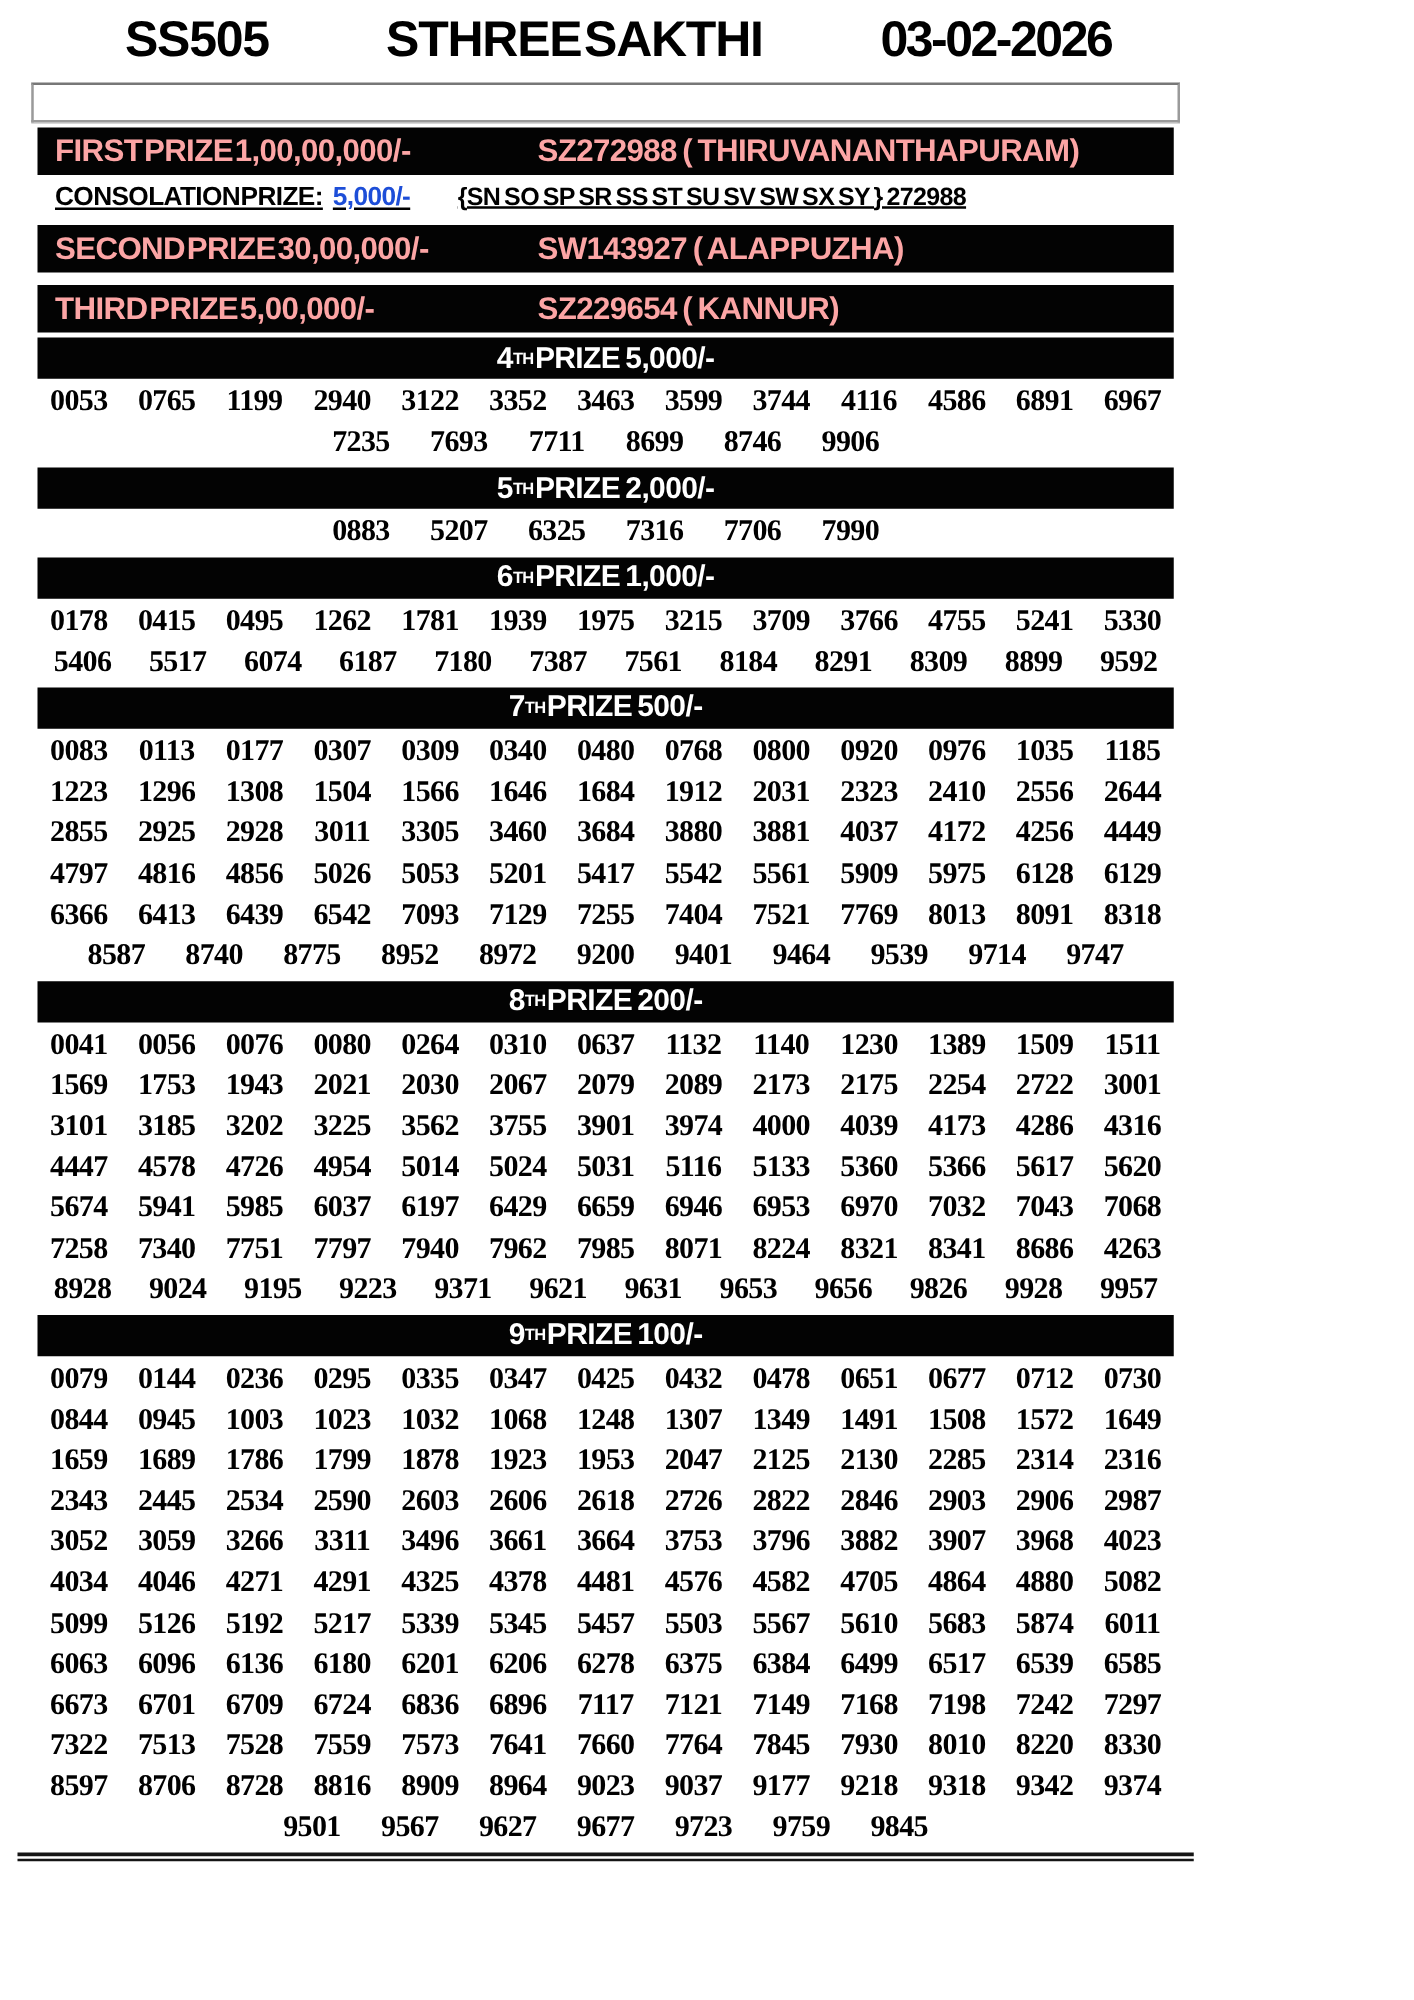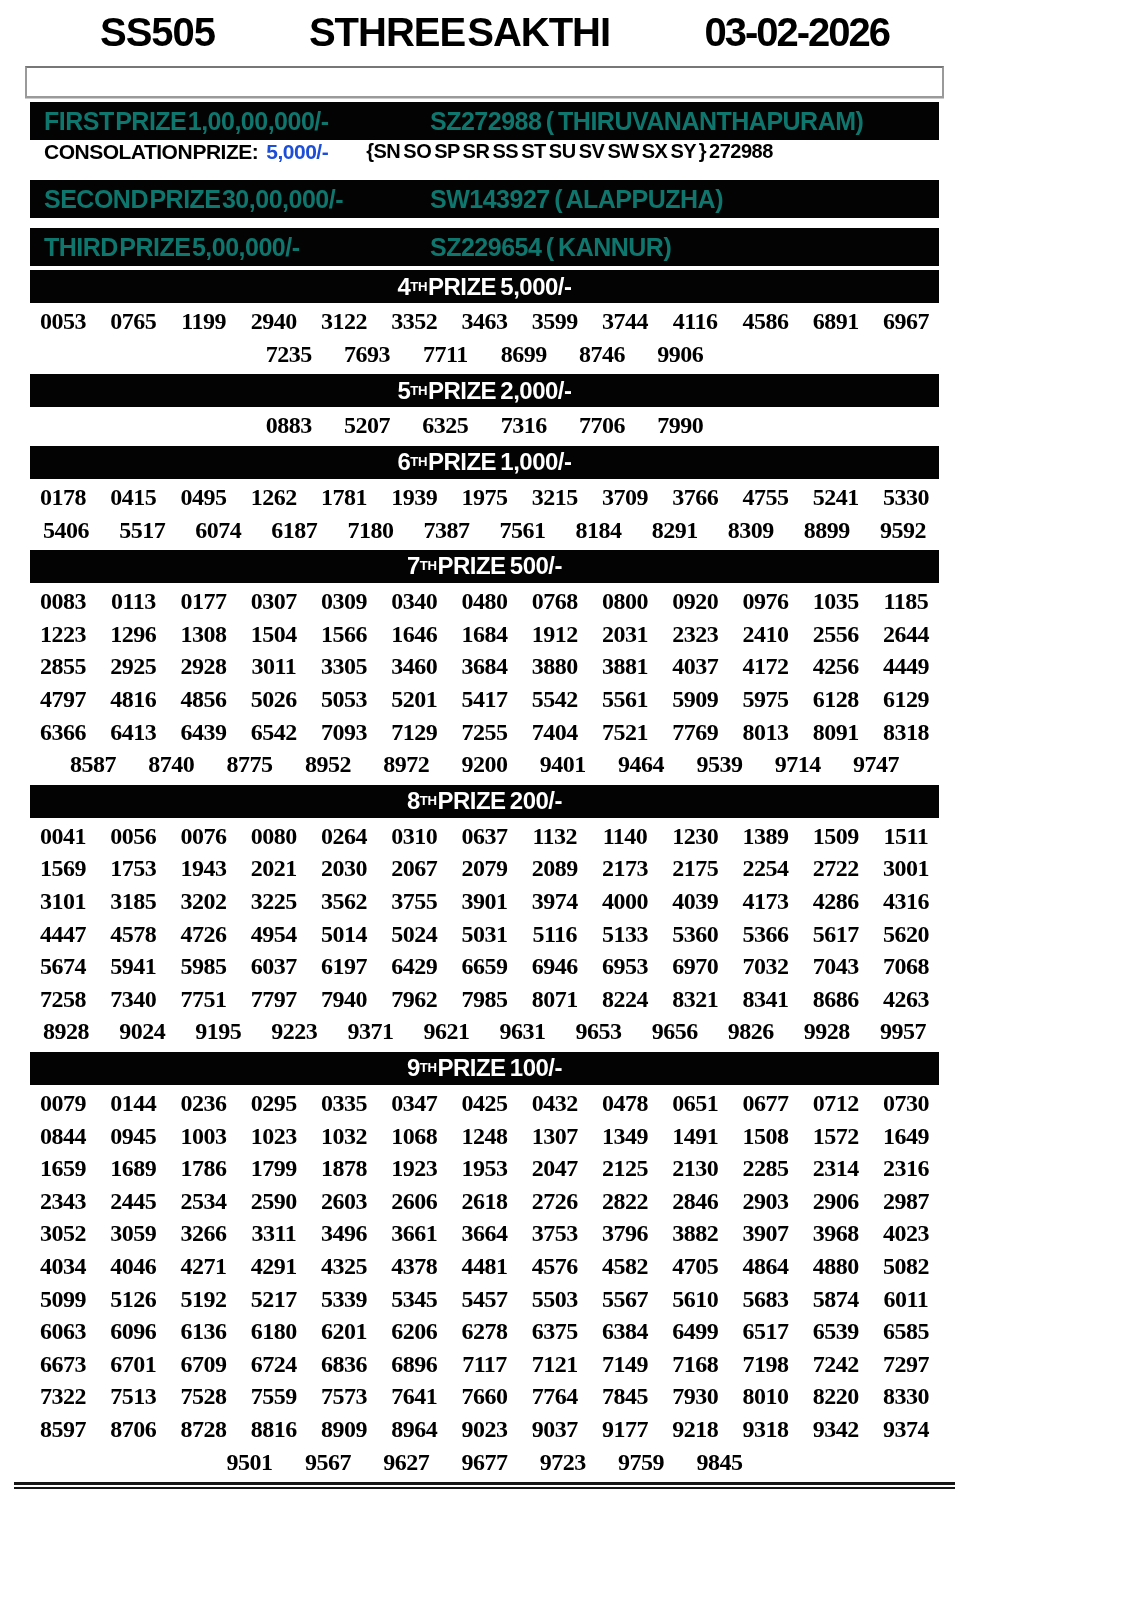--- a/index.html
+++ b/index.html
@@ -19,33 +19,33 @@
   .top-header .date{width:300px;text-align:right;padding-right:40px;box-sizing:border-box;letter-spacing:-2px;}
 
   
   .notice-box{
     margin:6px 25px 4px 25px;height:28px;background:#fff;
     border:2px solid #9a9a9a;border-top-color:#777;box-shadow:0 1px 0 #ccc;
   }
 
   
   .prize-bar{
-    display:flex;align-items:center;background:#030303;color:#0f766e;
+    display:flex;align-items:center;background:#030303;color:#fca5a5;
     height:38px;margin:4px 30px 0 30px;
   }
   .prize-bar .plabel{
     width:400px;padding-left:14px;box-sizing:border-box;
     font-weight:bold;font-size:25px;word-spacing:-5px;letter-spacing:-0.5px;white-space:nowrap;
   }
   .prize-bar .pwinner{font-weight:bold;font-size:25px;word-spacing:-2px;letter-spacing:-0.5px;white-space:nowrap;}
 
   
   .consolation{
-    display:flex;height:36px;margin:0 30px;padding-left:14px;
-    font-weight:bold;white-space:nowrap;
+    display:flex;align-items:center;height:36px;margin:0 30px;padding-left:14px;
+    font-weight:bold;white-space:nowrap;text-decoration:underline;
   }
   .consolation .clabel{font-size:21px;word-spacing:-5px;letter-spacing:-0.5px;}
   .consolation .camount{font-size:21px;margin-left:8px;letter-spacing:-0.5px;}
   .consolation .cseries{font-size:20px;margin-left:38px;word-spacing:-2px;letter-spacing:-0.5px;}
 
   
   .section-bar{
     display:flex;align-items:center;justify-content:center;
     background:#030303;color:#fff;height:33px;margin:4px 30px 2px 30px;
     font-weight:bold;font-size:24px;letter-spacing:-0.5px;word-spacing:-2px;

